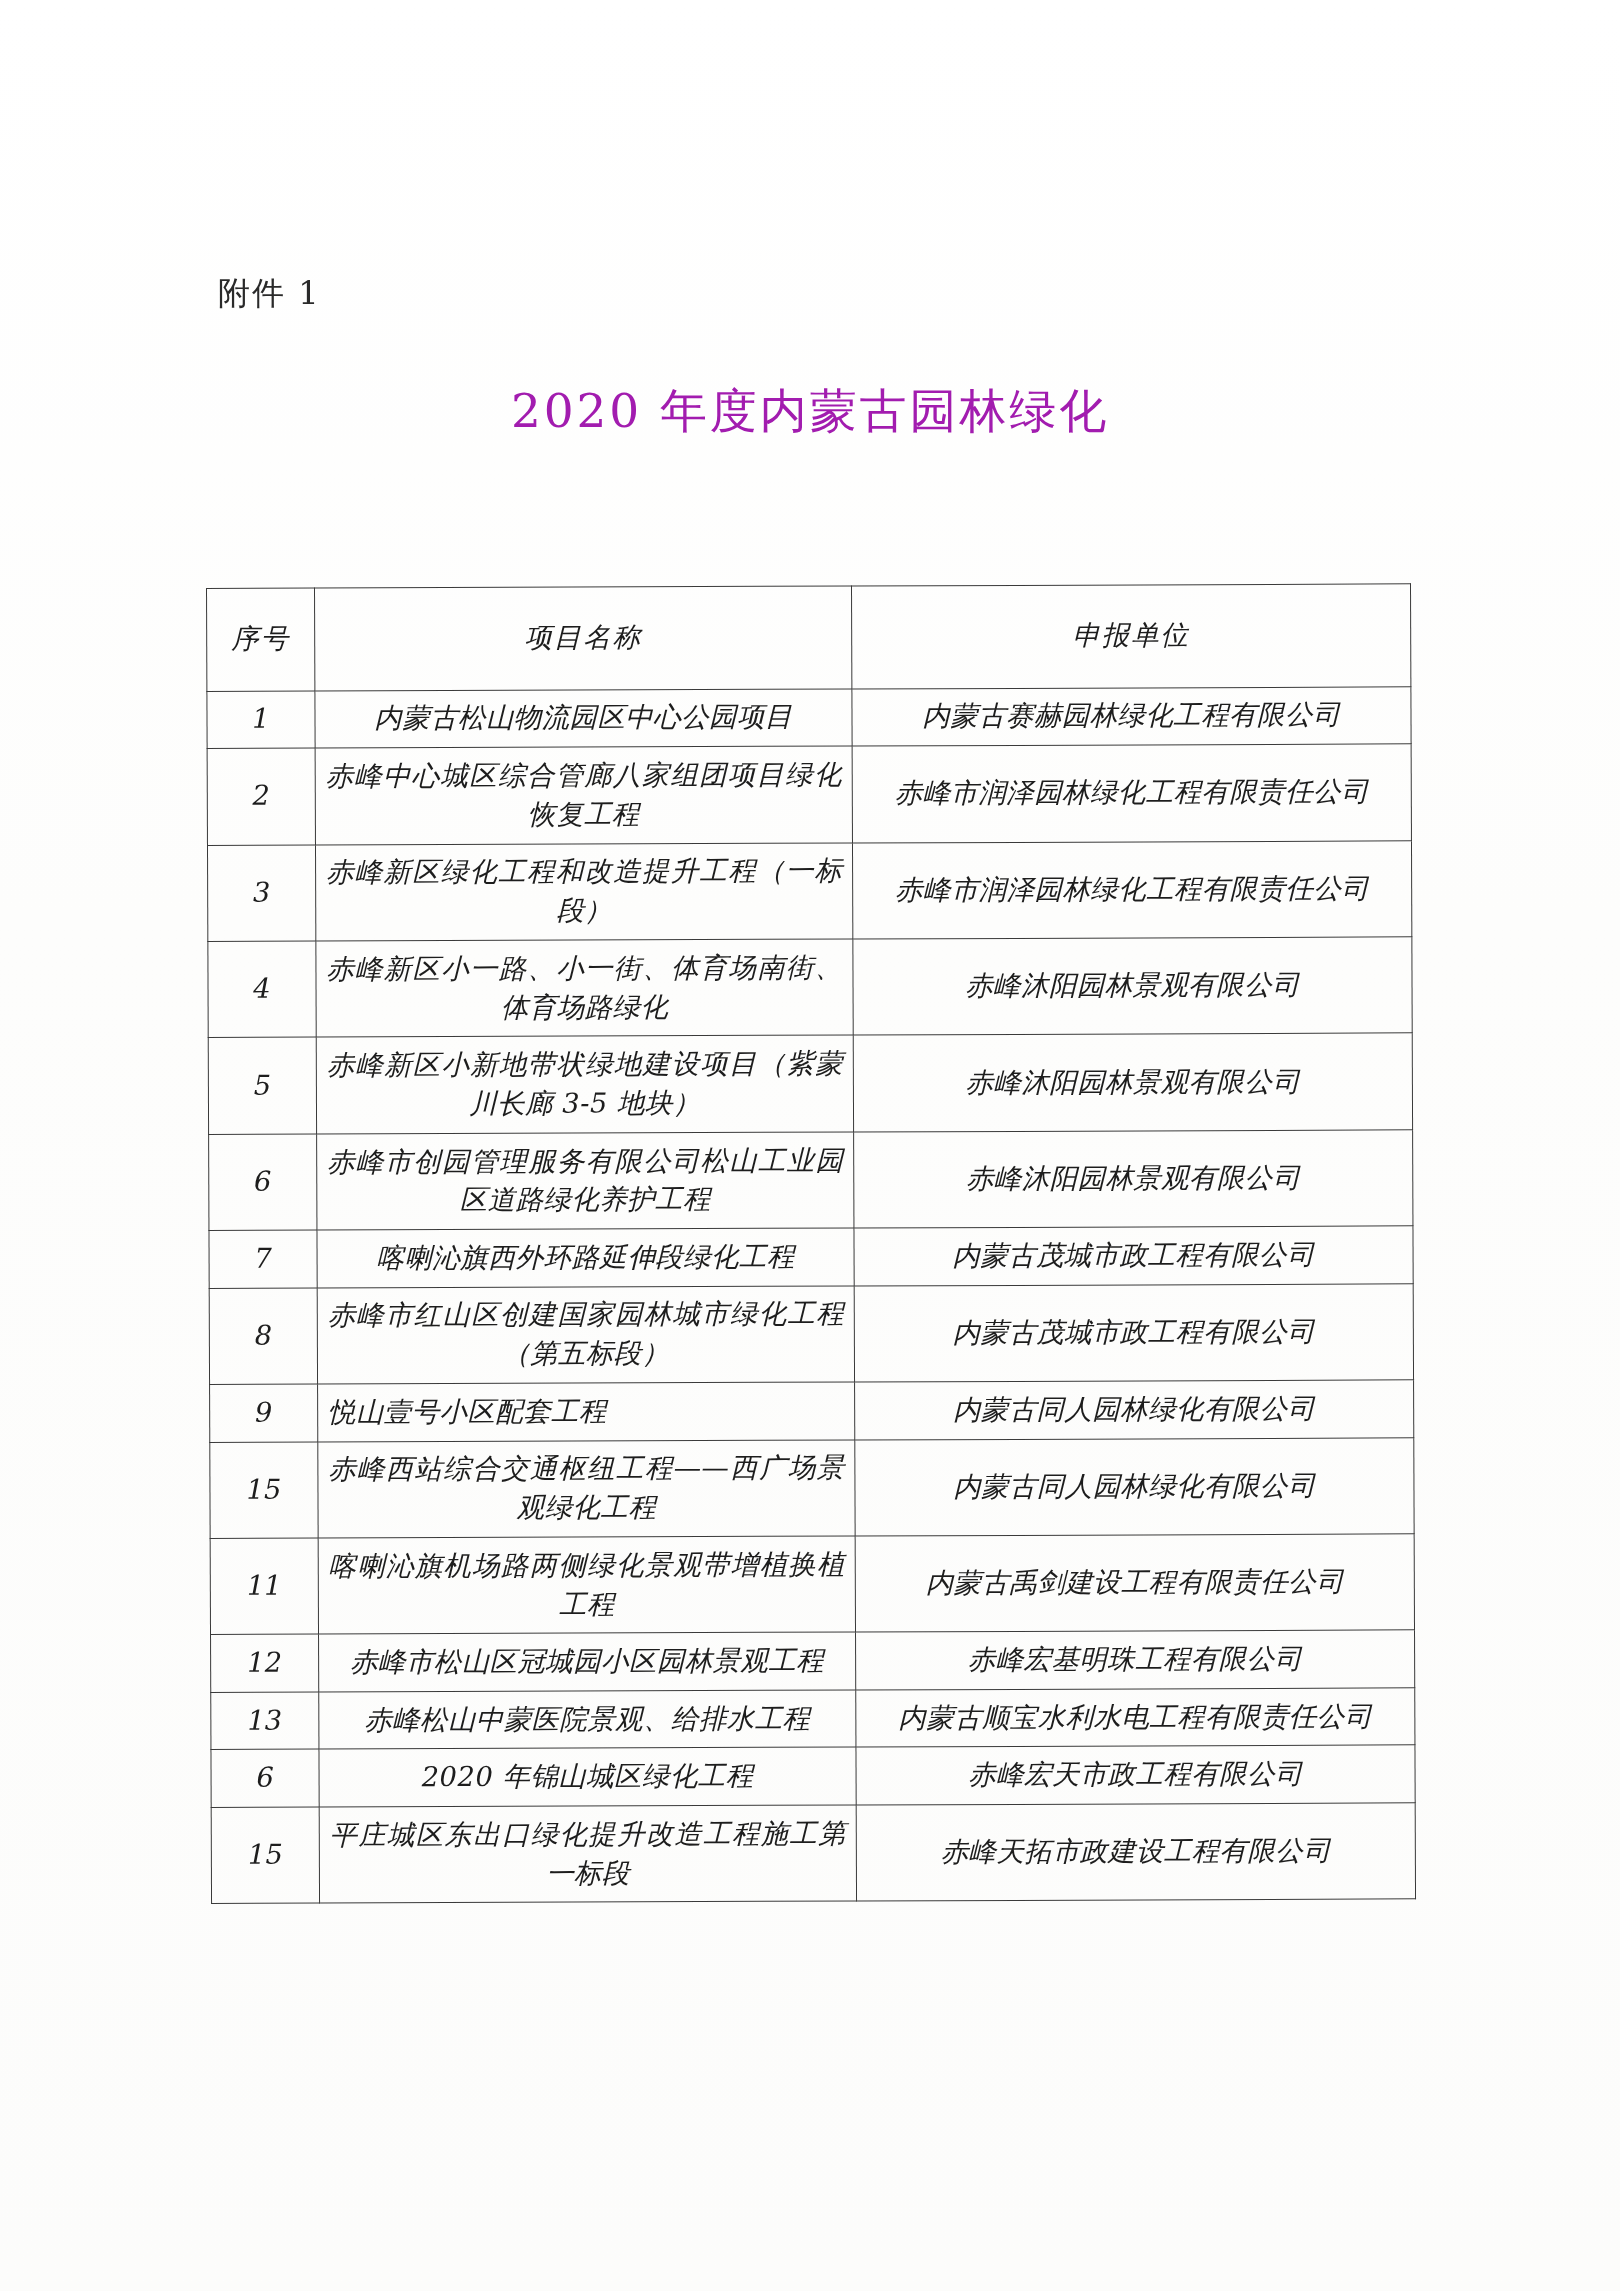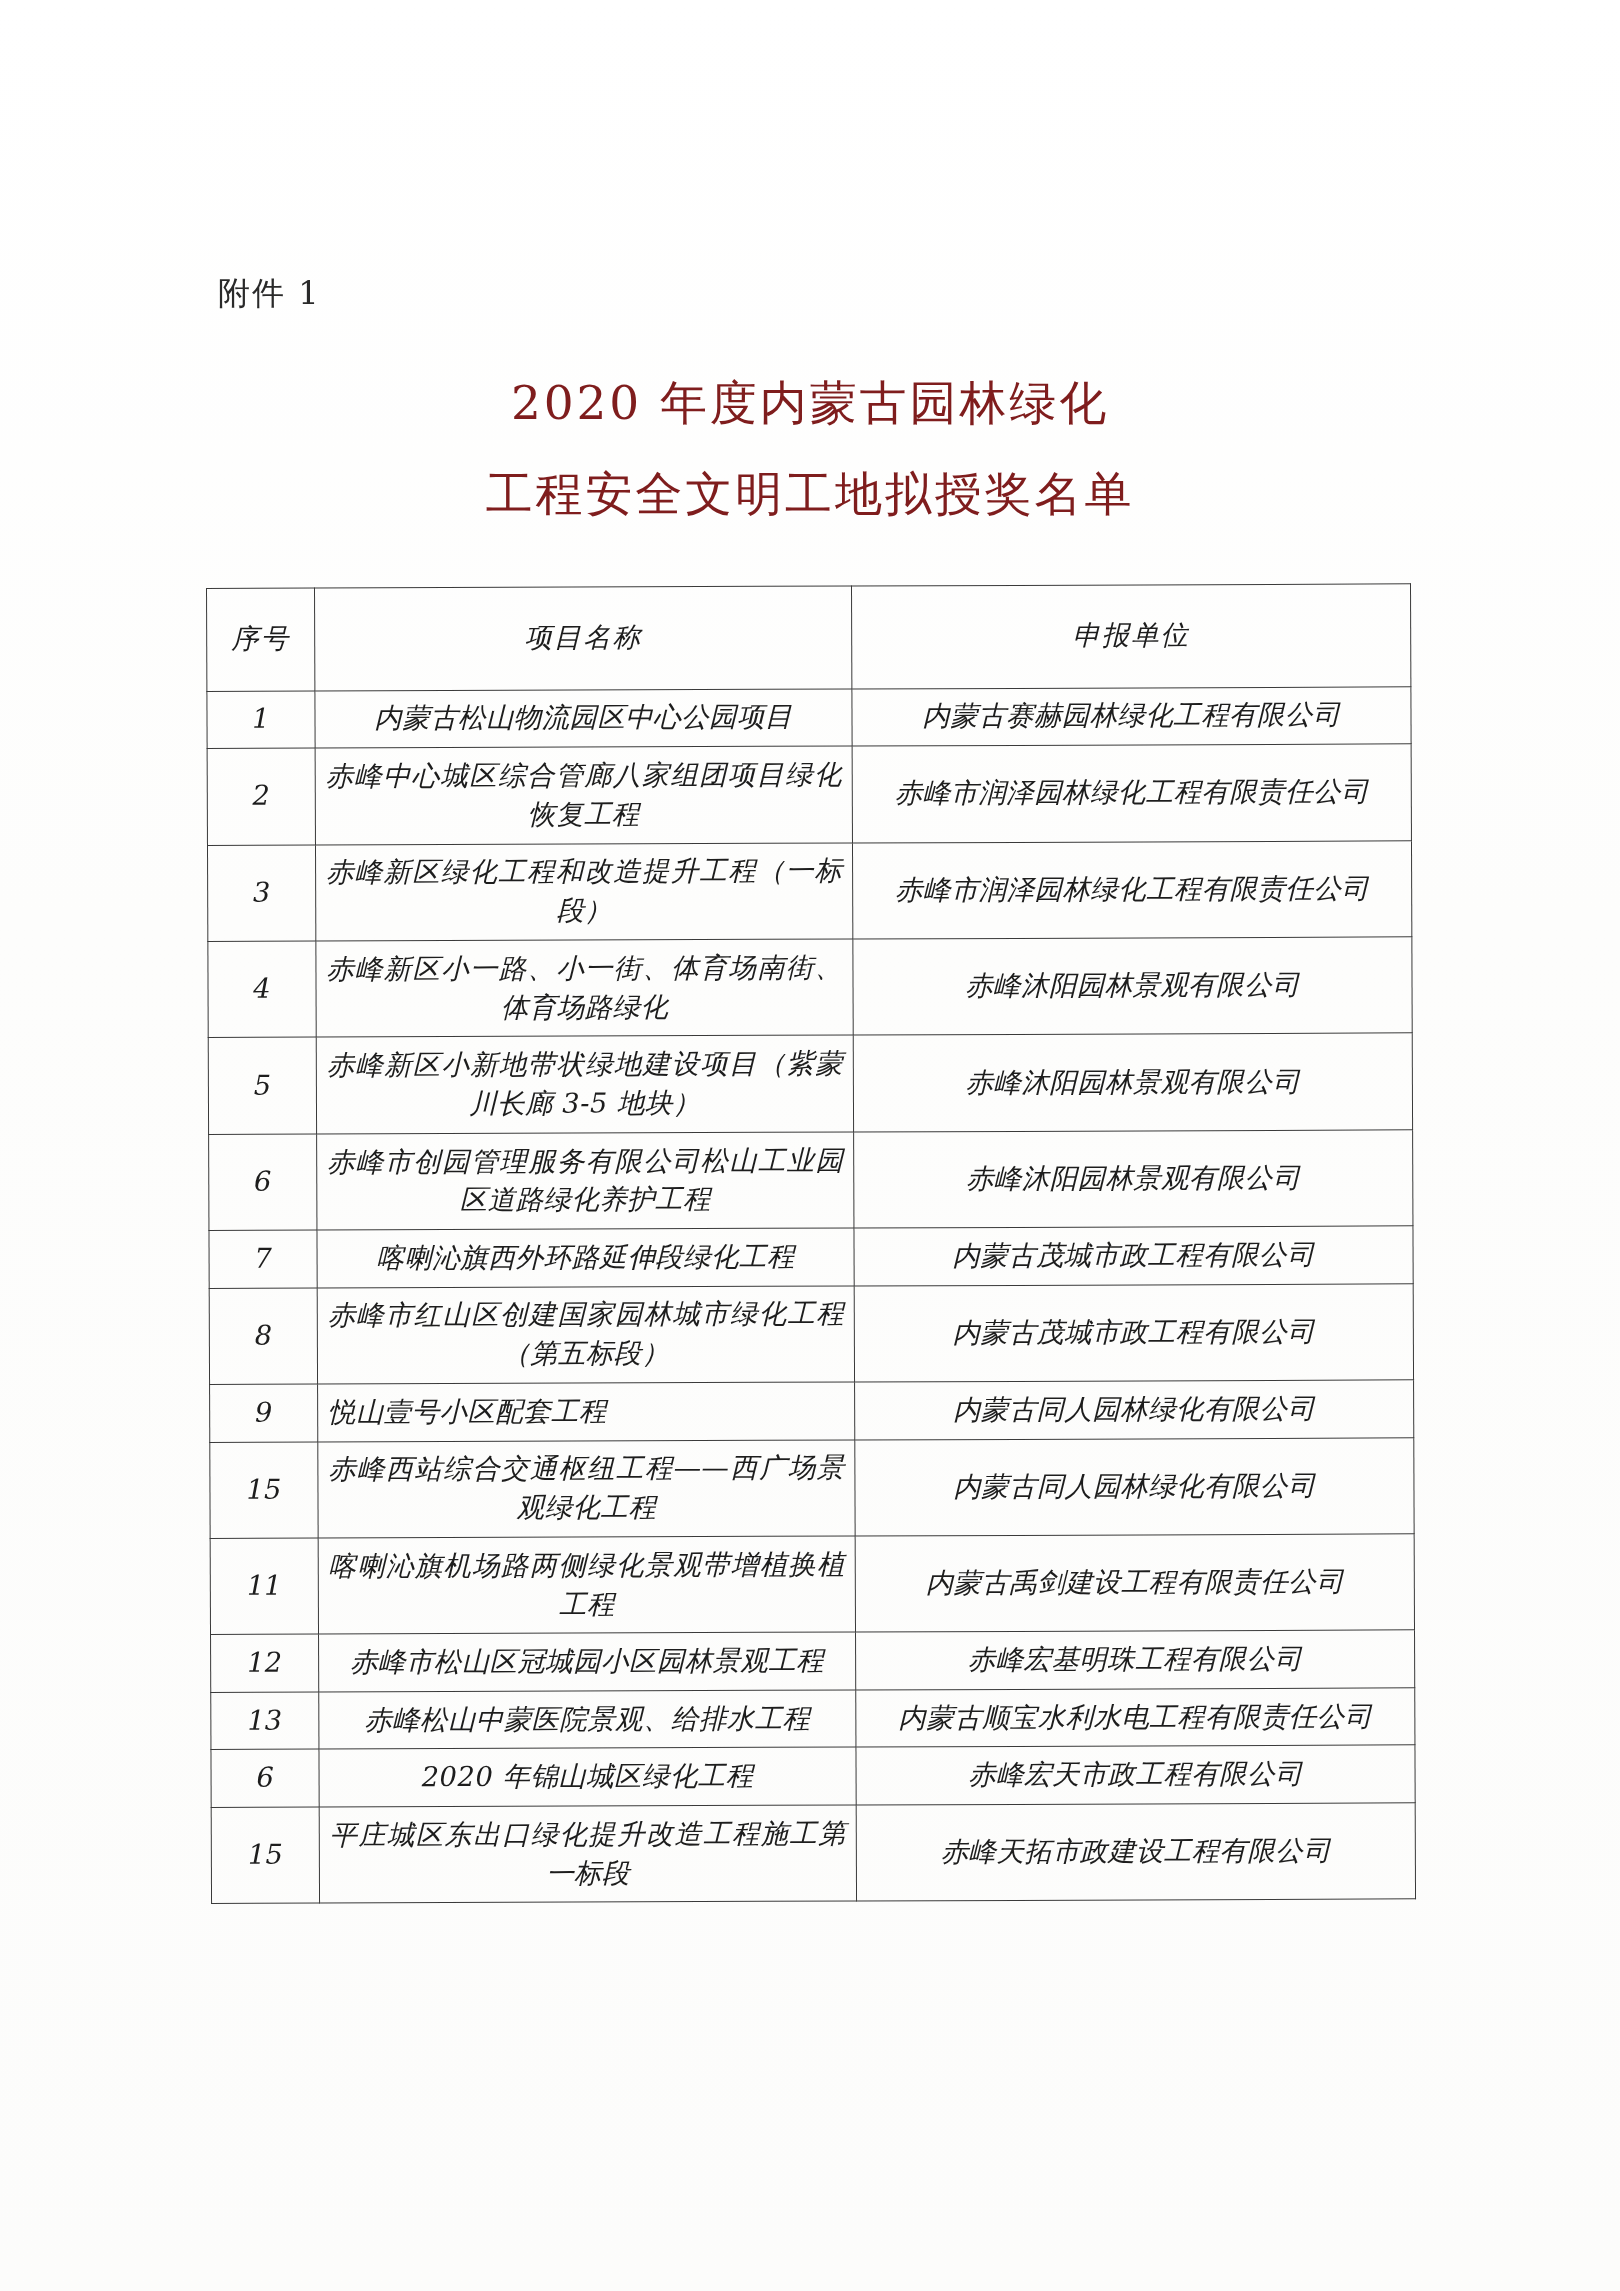--- a/index.html
+++ b/index.html
@@ -39,22 +39,23 @@
     color: #2a2a2a;
     white-space: nowrap;
   }
   .doc-title {
     position: absolute;
     left: 0;
     width: 1620px;
     text-align: center;
     font-size: 47px;
     letter-spacing: 2.9px;
-    color: #7f1d1d;
+    color: #a21caf;
     white-space: nowrap;
+    margin-top: 8px;
   }
   .doc-title.line1 { top: 372px; }
   .doc-title.line2 { top: 463px; }
 
   .table-wrap {
     position: absolute;
     left: 206px;
     top: 588px;
     width: 1204px;
     font-style: italic;
@@ -110,21 +111,20 @@
 </style>
 </head>
 <body>
 
 <div class="page">
   <div class="paper-tone"></div>
 
   <div class="attachment-label">附件 1</div>
 
   <div class="doc-title line1">2020 年度内蒙古园林绿化</div>
-  <div class="doc-title line2">工程安全文明工地拟授奖名单</div>
 
   <div class="table-wrap">
     <table class="award-table">
       <colgroup>
         <col class="c-index">
         <col class="c-project">
         <col class="c-unit">
       </colgroup>
       <thead>
         <tr>

